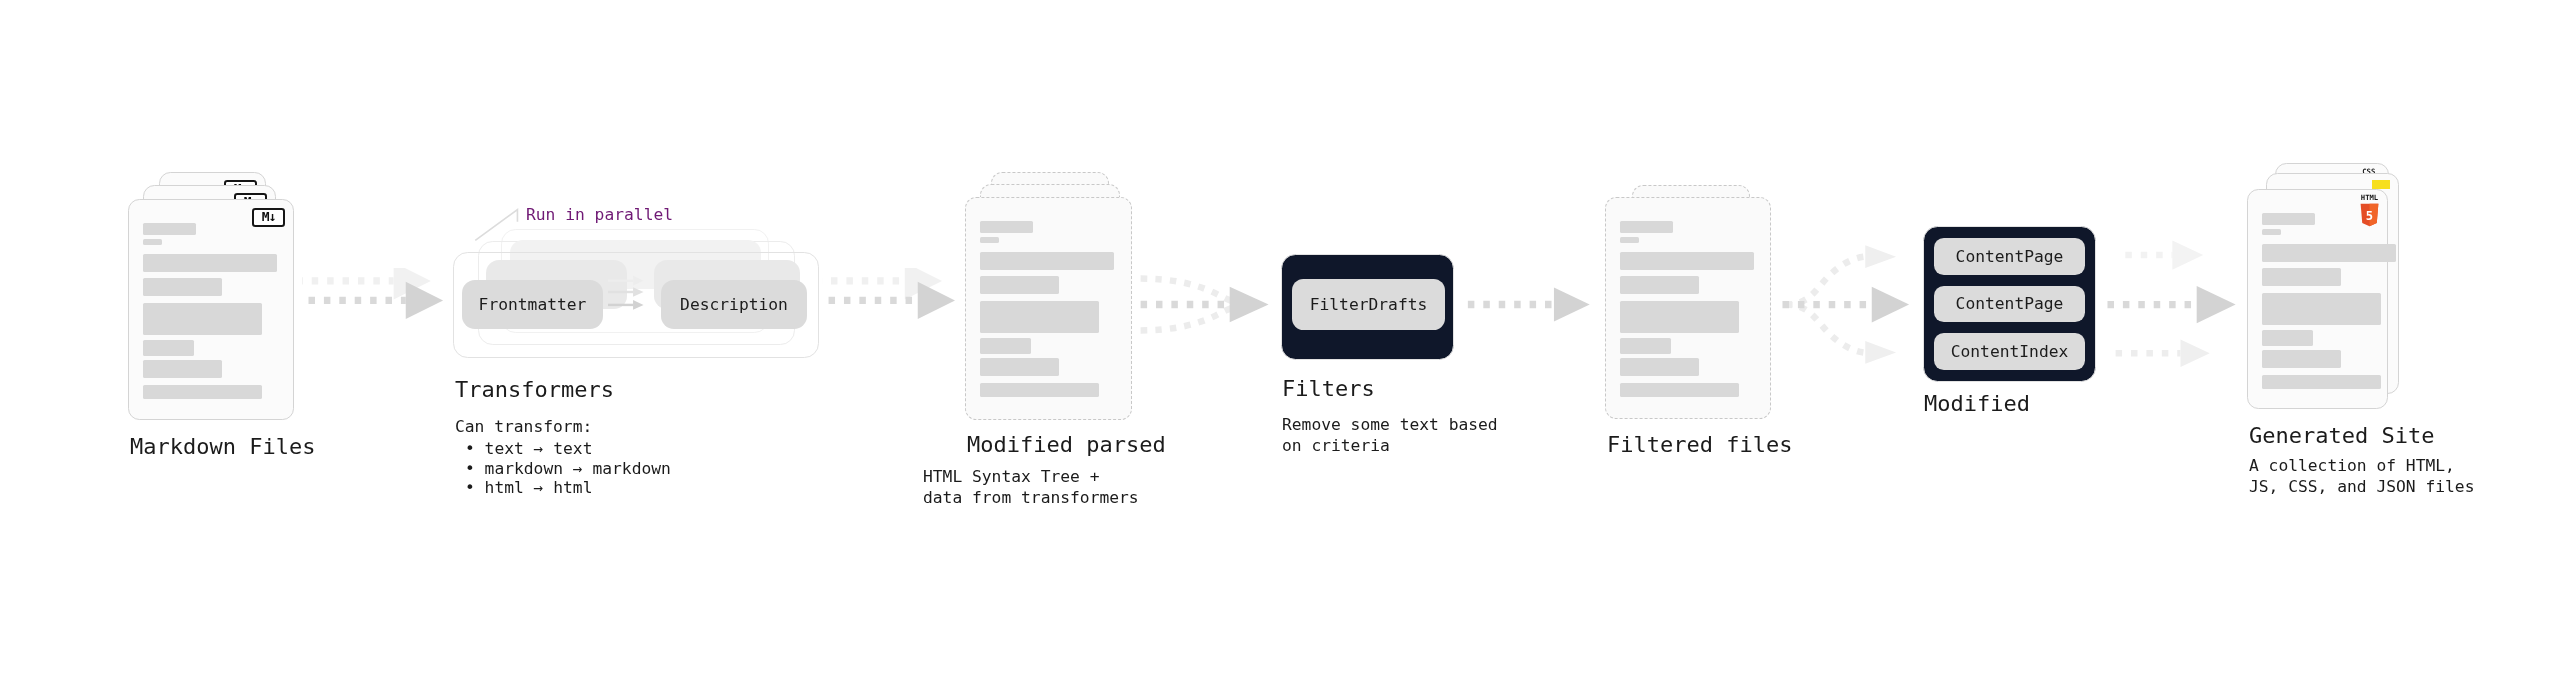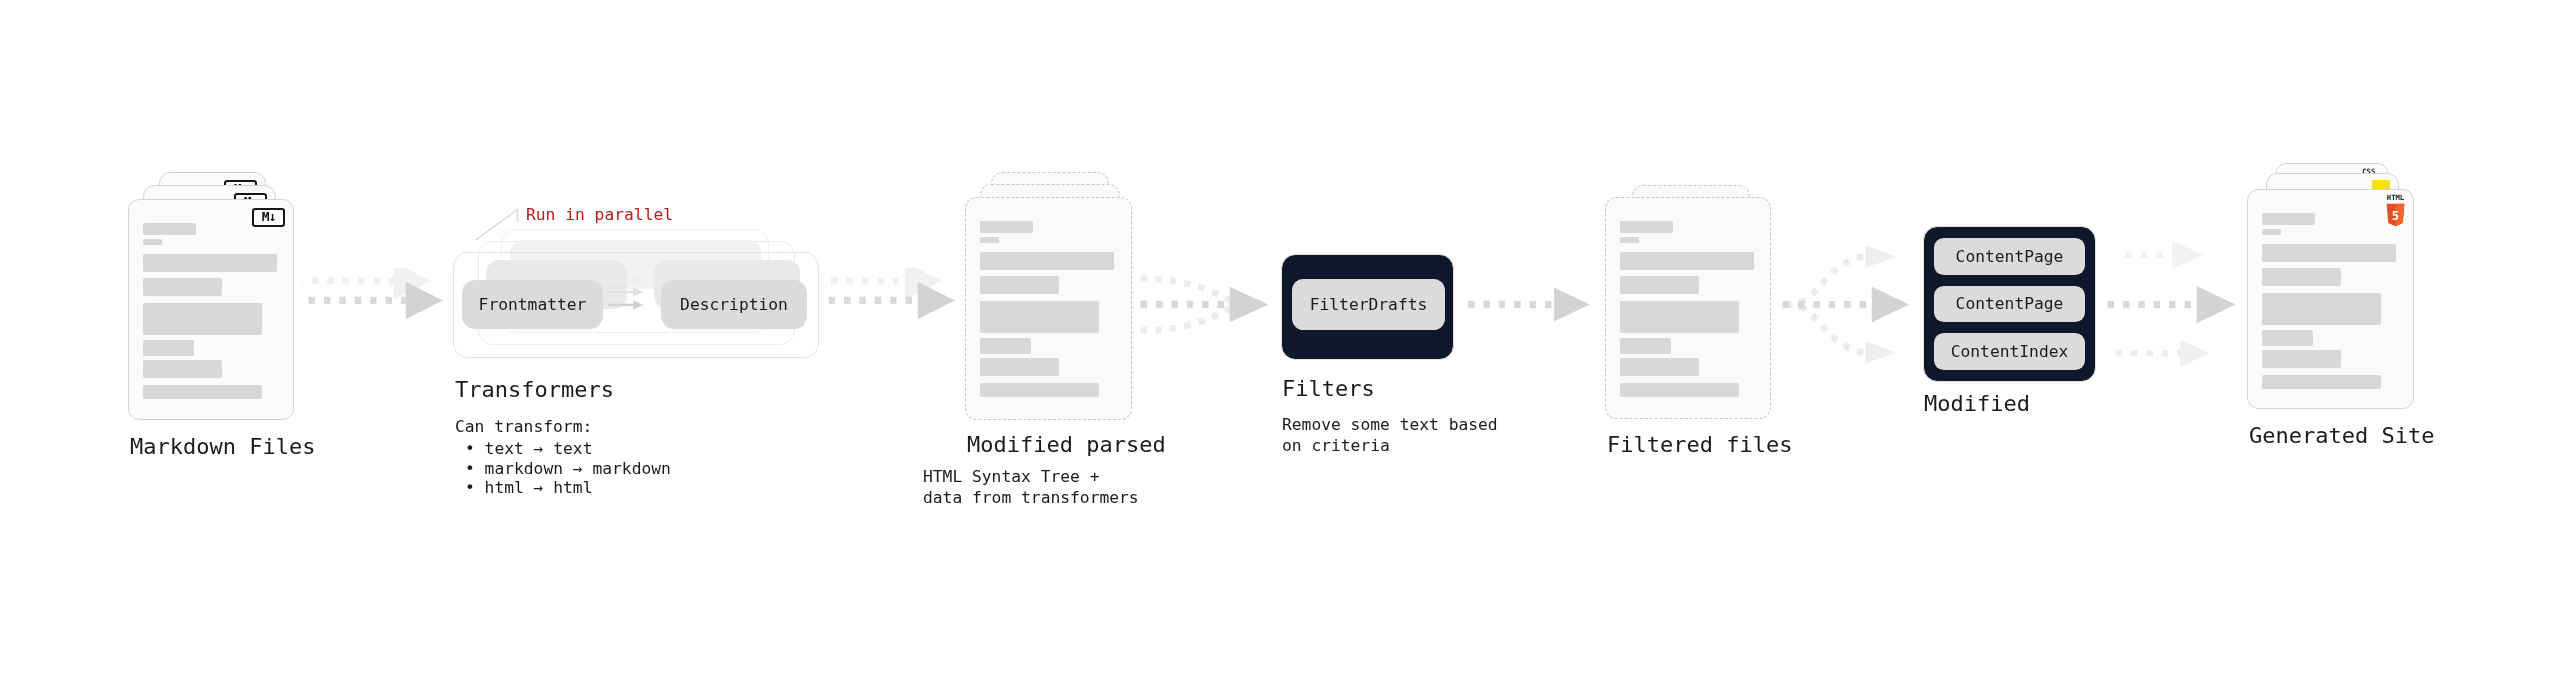--- a/index.html
+++ b/index.html
@@ -43,21 +43,21 @@
   .pill.g2{background:#f2f2f2;}
   .epill{
     background:#dbdbdb; border-radius:9.8px; height:37px;
     display:flex; align-items:center; justify-content:center;
     font-size:16.3px; color:#1c1c1c;
   }
   
   .title{position:absolute; font-size:22px; color:#1b1b1b; white-space:nowrap;}
   .desc{position:absolute; font-size:16.3px; line-height:21px; color:#1b1b1b; white-space:nowrap;}
   .desc span{display:block;}
-  .note{position:absolute; font-size:16.3px; color:#b91c1c; white-space:nowrap;}
+  .note{position:absolute; font-size:16.3px; color:#701a75; white-space:nowrap;}
   .bullets{position:absolute; font-size:16.3px; line-height:19.5px; color:#1b1b1b; white-space:nowrap;}
   .bullets span{display:block;}
   
   .js-chip{position:absolute; top:5.7px; right:8.1px;}
   .css-chip{position:absolute; top:3.3px; right:9.8px;}
 </style>
 </head>
 <body>
 
 <div id="canvas">
@@ -220,34 +220,38 @@
     <svg class="css-chip" width="19.5" height="13" viewBox="0 0 24 16">
       <text x="12" y="9" text-anchor="middle" font-size="9" font-weight="bold" fill="#161616" font-family="DejaVu Sans Mono, monospace">CSS</text>
       <rect x="2" y="11" width="20" height="3" fill="#2965f1"></rect>
     </svg>
   </div>
   <div class="card" style="left:2266px;top:173px;width:133px;height:221px;">
     <svg class="js-chip" width="18" height="9.8" viewBox="0 0 22 12">
       <rect x="0" y="0" width="22" height="12" fill="#f7df1e"></rect>
     </svg>
   </div>
-  <div class="card" style="left:2247px;top:189px;width:167px;height:220px;">
+  <div class="card" style="left:2247px;top:189px;width:141px;height:220px;">
     <svg class="abs" style="top:3.3px;right:7.3px;" width="21" height="36" viewBox="0 0 26 44">
       <text x="13" y="9" text-anchor="middle" font-size="9" font-weight="bold" fill="#161616" font-family="DejaVu Sans Mono, monospace">HTML</text>
       <polygon points="2,13 24,13 22,37 13,41 4,37" fill="#e44d26"></polygon>
       <polygon points="13,13 24,13 22,37 13,41" fill="#f16529"></polygon>
       <text x="13" y="33" text-anchor="middle" font-size="15" font-weight="bold" fill="#ffffff" font-family="DejaVu Sans Mono, monospace">5</text>
     </svg>
     <div class="bars">
       <div class="bar" style="width:53px;height:12.2px;margin-top:0;"></div>
       <div class="bar" style="width:18.7px;height:5.7px;margin-top:4.1px;"></div>
       <div class="bar" style="width:134px;height:18px;margin-top:9px;"></div>
       <div class="bar" style="width:79px;height:18px;margin-top:6.5px;"></div>
       <div class="bar" style="width:119px;height:32px;margin-top:6.5px;"></div>
       <div class="bar" style="width:51px;height:16.3px;margin-top:4.9px;"></div>
       <div class="bar" style="width:79px;height:18px;margin-top:4.1px;"></div>
       <div class="bar" style="width:119px;height:14px;margin-top:6.5px;"></div>
     </div>
   </div>
   <div class="title" style="left:2249px;top:423px;">Generated Site</div>
+  <div class="desc" style="left:2249px;top:455px;">
+    <span>A collection of HTML,</span>
+    <span>JS, CSS, and JSON files</span>
+  </div>
 
 </div>
 
 
 </body></html>

